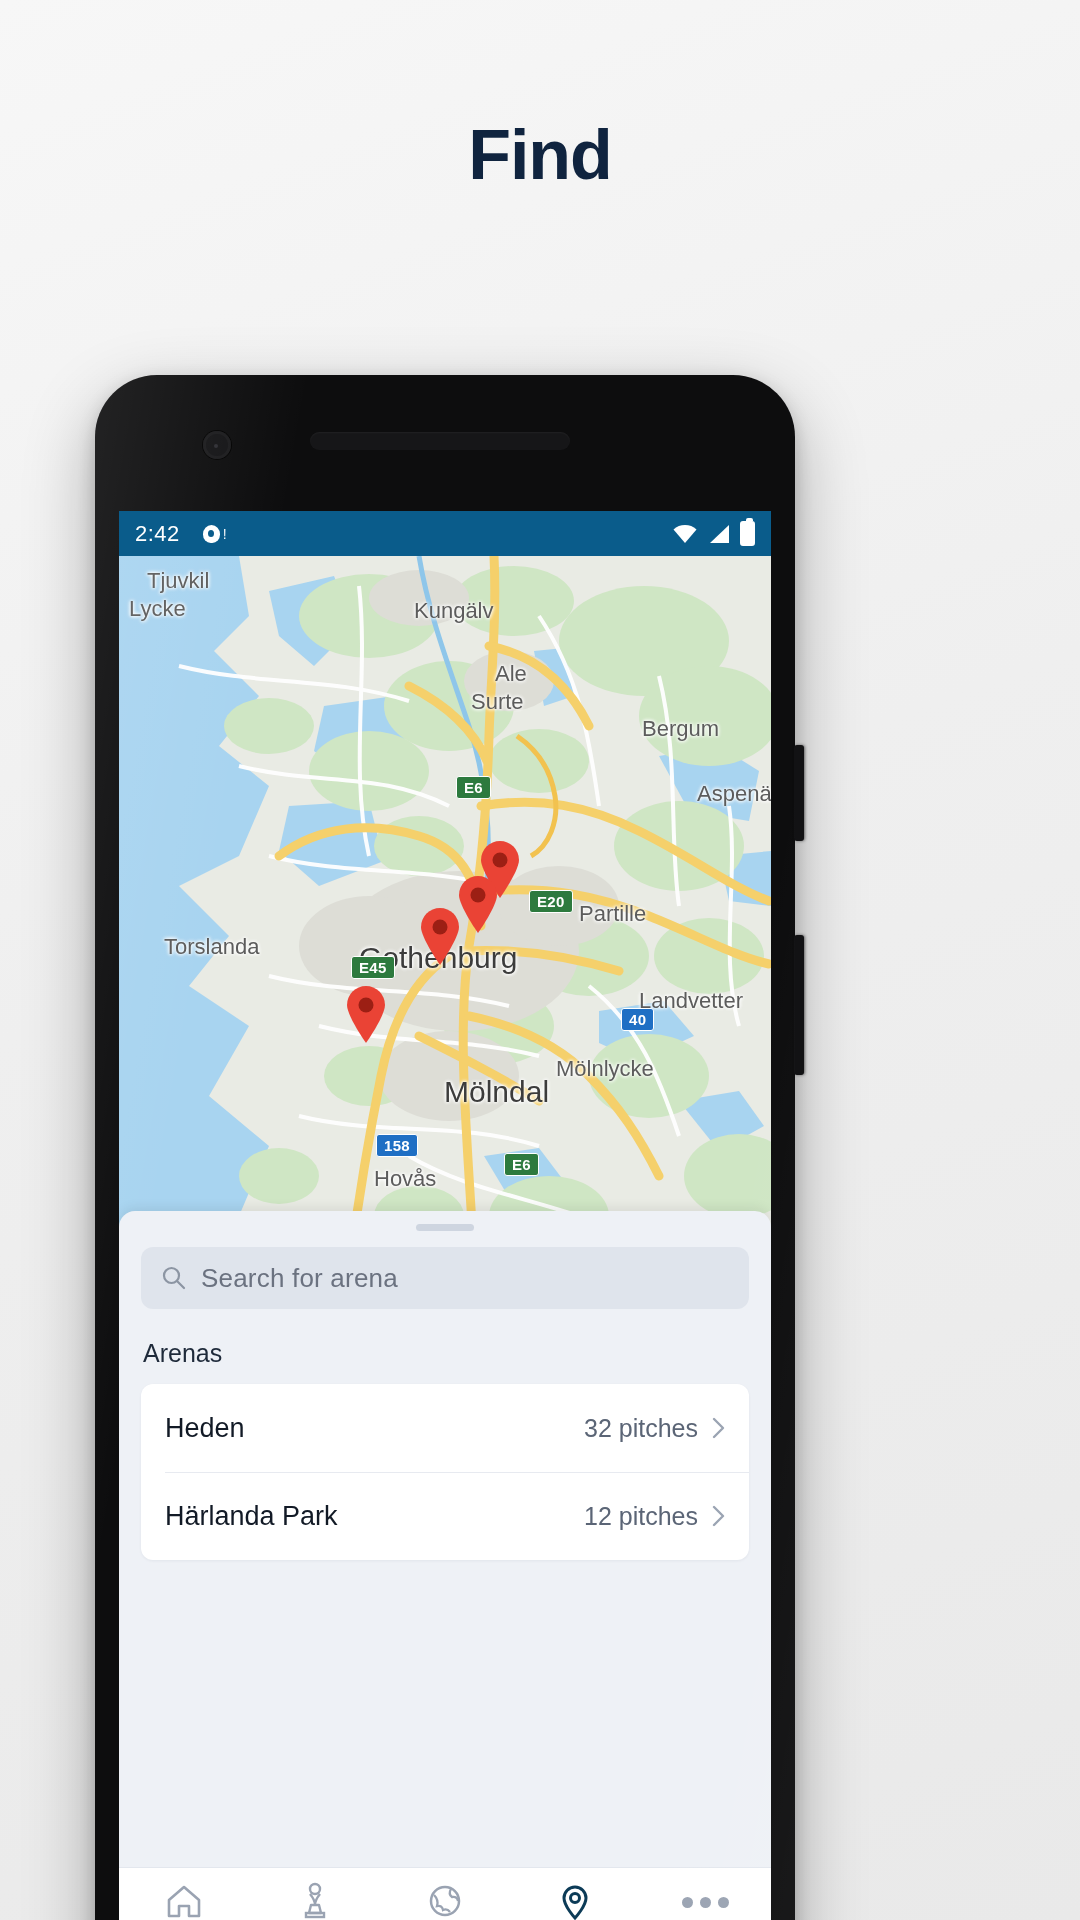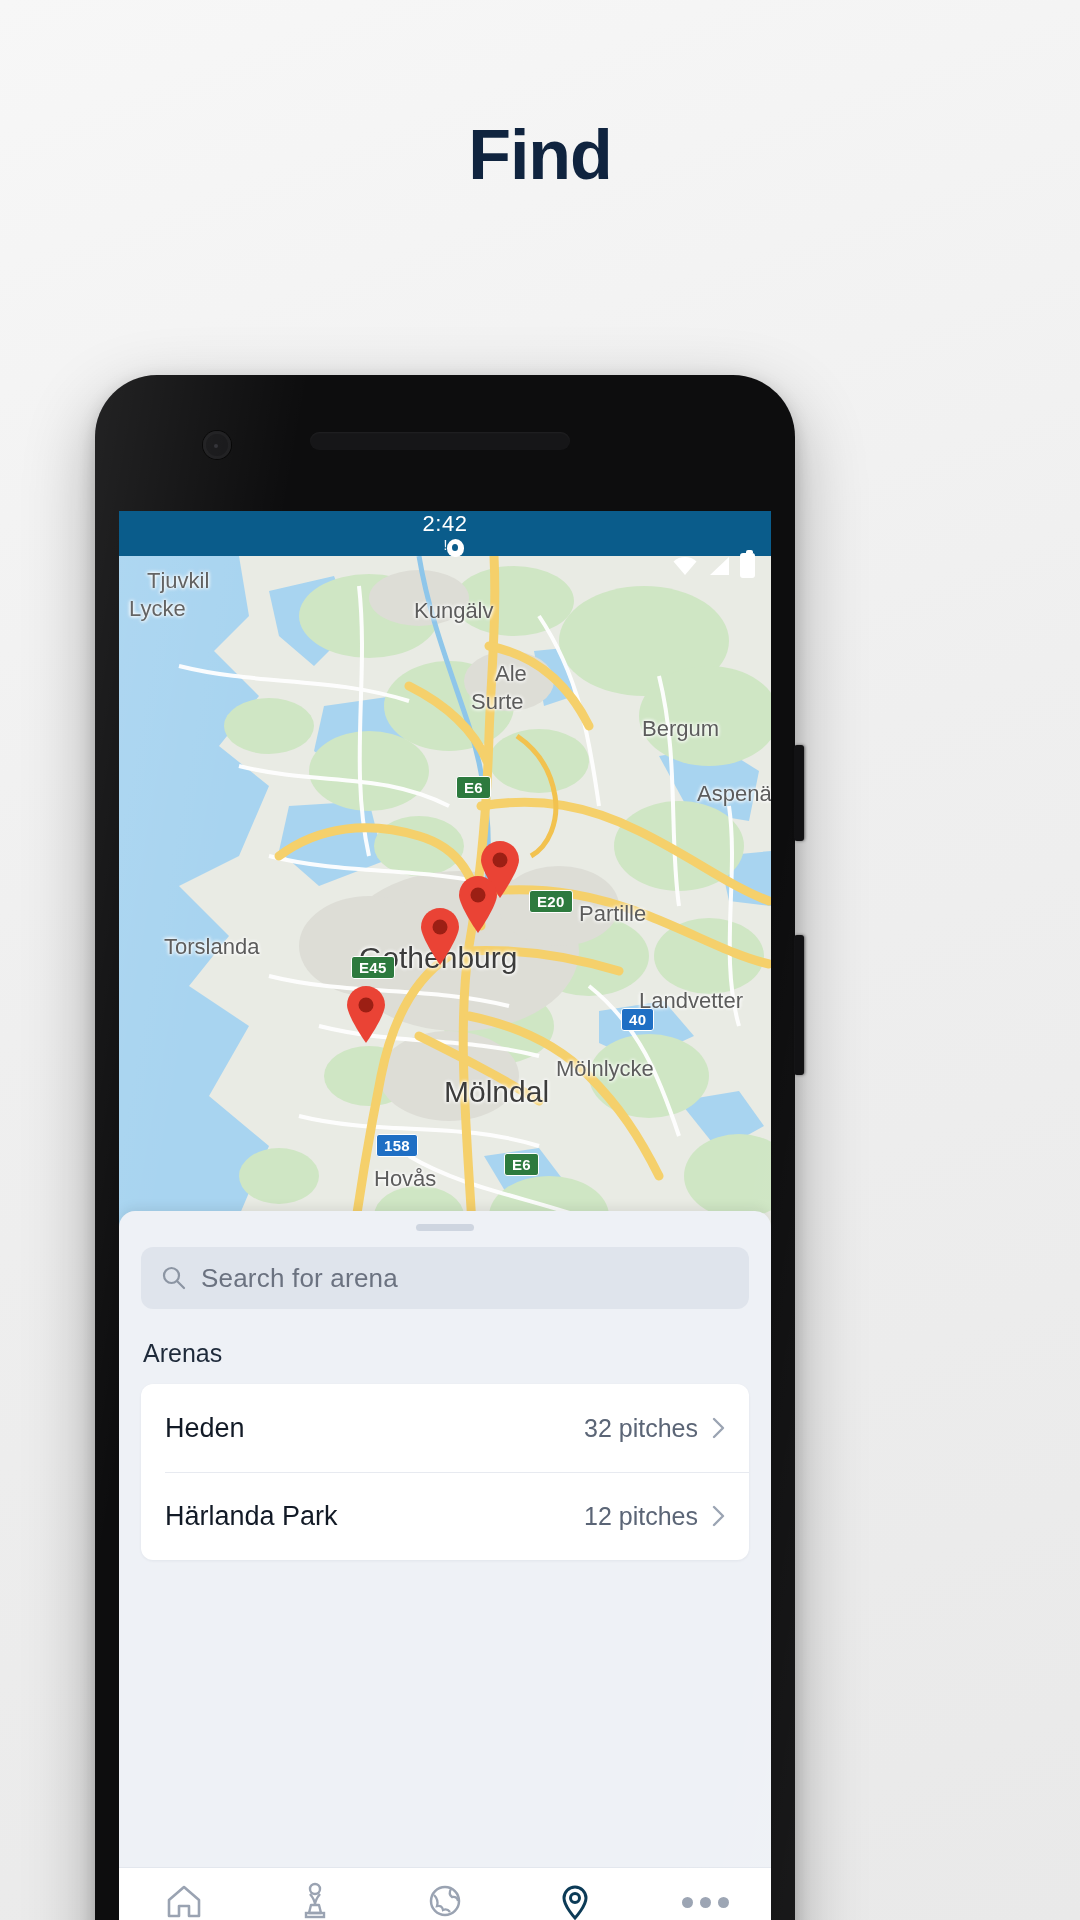--- a/index.html
+++ b/index.html
@@ -60,21 +60,21 @@
   .screen{
     position:absolute; left:24px; top:136px;
     width:652px; height:1464px;
     overflow:hidden; background:#fff;
   }
 
   
   .statusbar{
     height:45px; background:#0a5c8b; color:#fff;
     display:flex; align-items:center; padding:0 16px;
-    font-size:22px; position:relative; z-index:5;flex-direction:column;
+    font-size:22px; position:relative; z-index:5;
   }
   .sb-time{ font-weight:400; letter-spacing:.5px; }
   .sb-noticon{
     margin-left:20px; width:22px; height:22px; position:relative;
   }
   .sb-noticon::before{
     content:""; position:absolute; left:3px; top:2px; width:17px; height:18px;
     background:#fff; border-radius:55% 55% 50% 50%;
   }
   .sb-noticon::after{

